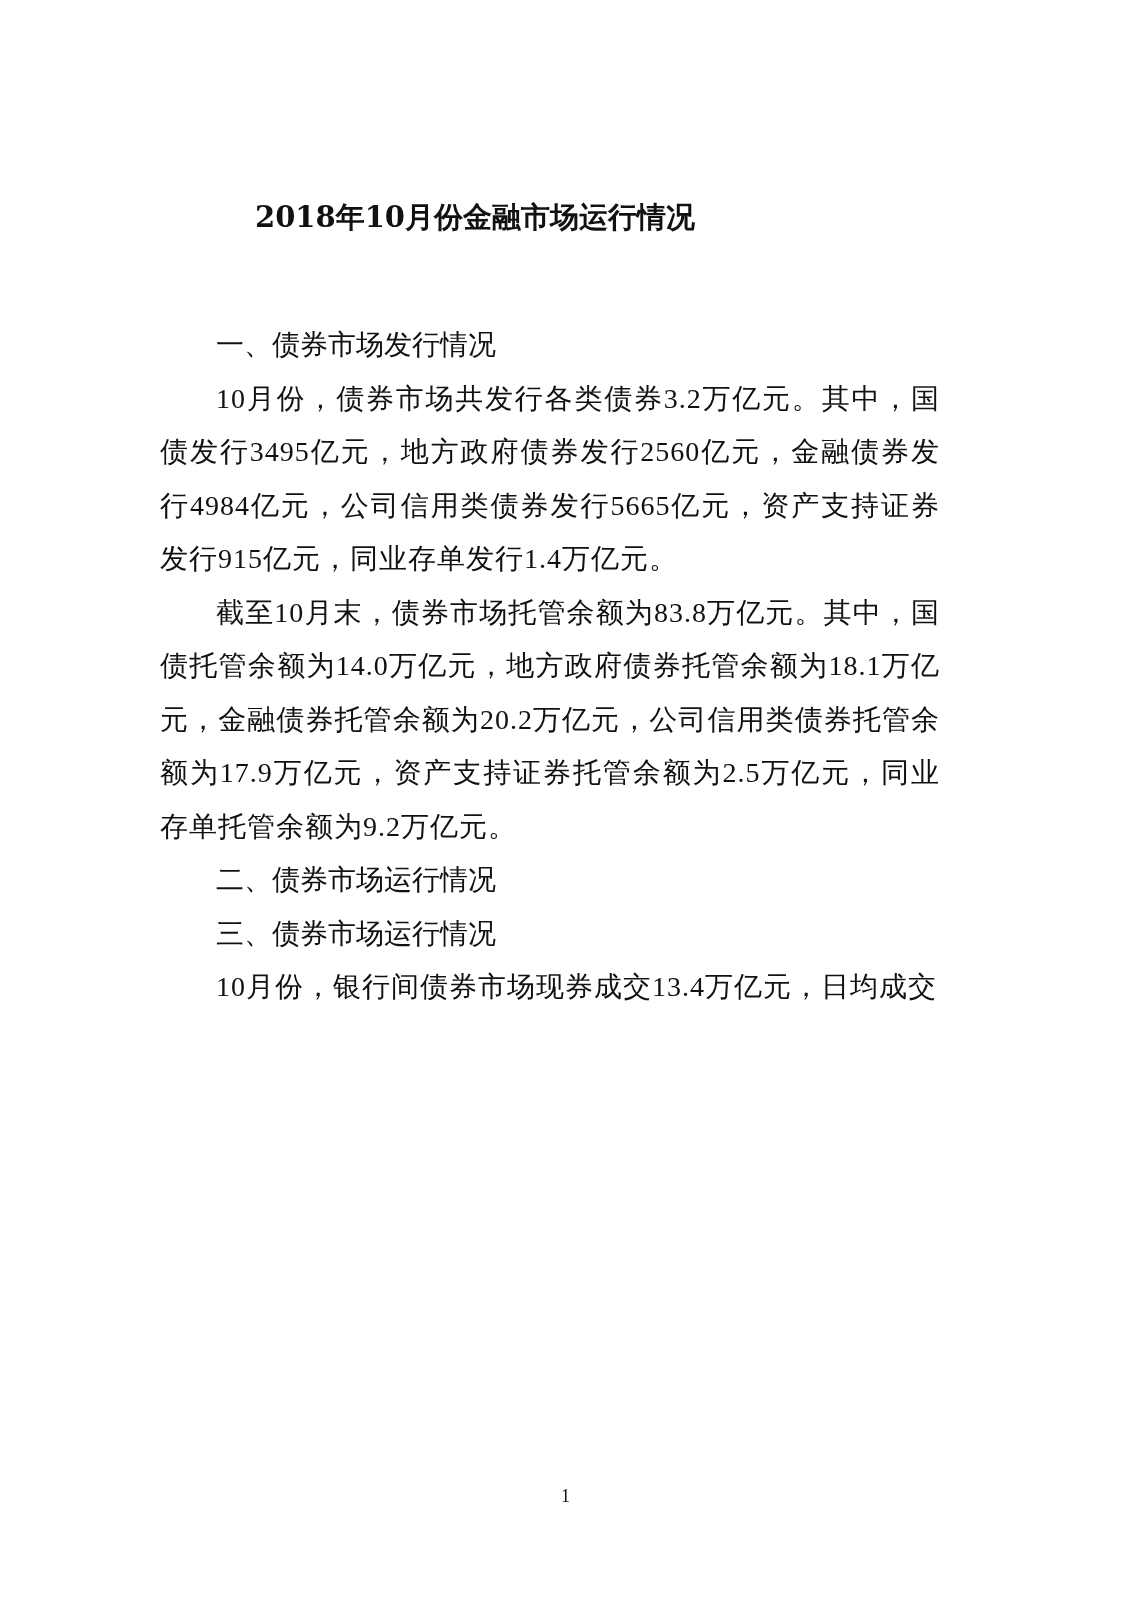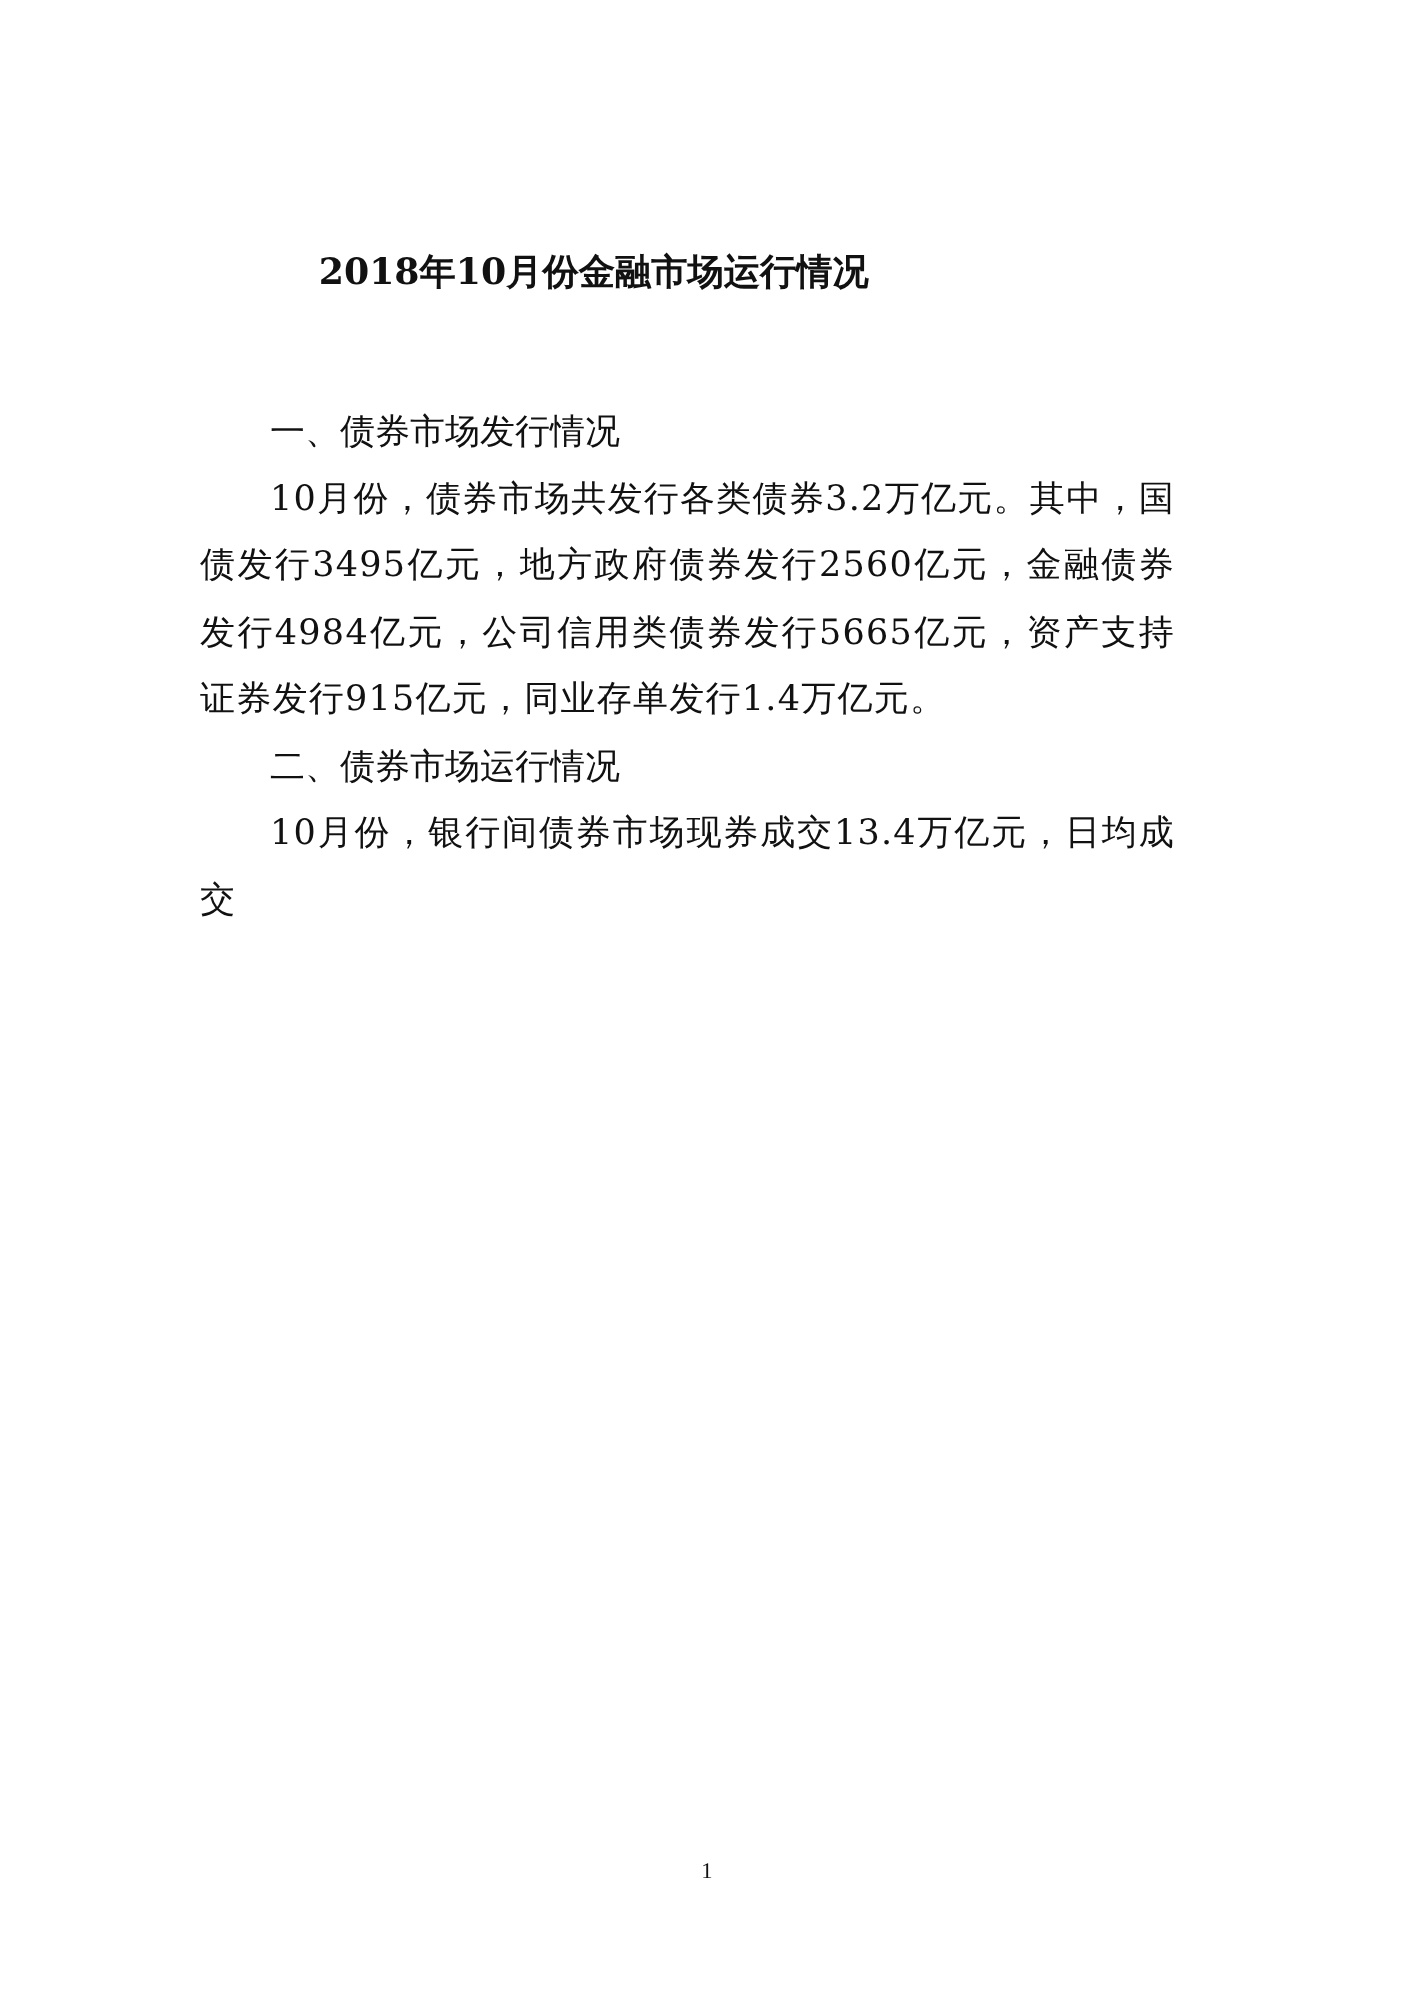--- a/index.html
+++ b/index.html
@@ -46,20 +46,21 @@
       text-indent: 56px;
       margin: 0;
       font-size: 28px;
     }
     .para {
       margin: 0;
       text-indent: 56px;
       text-align: justify;
       text-justify: inter-character;
       letter-spacing: 1px;
+      font-family: Liberation Serif, serif;
     }
     .page-number {
       position: absolute;
       top: 1486px;
       left: 0;
       width: 1131px;
       text-align: center;
       font-size: 18px;
       font-family: "Liberation Serif", serif;
     }
@@ -67,25 +68,27 @@
 </head>
 <body>
 
 <div class="page">
   <div class="title">2018年10月份金融市场运行情况</div>
 
   <div class="content">
     <section>
       <p class="heading">一、债券市场发行情况</p>
       <p class="para">10月份，债券市场共发行各类债券3.2万亿元。其中，国债发行3495亿元，地方政府债券发行2560亿元，金融债券发行4984亿元，公司信用类债券发行5665亿元，资产支持证券发行915亿元，同业存单发行1.4万亿元。</p>
+      <p class="para">截至10月末，债券市场托管余额为83.8万亿元。其中，国债托管余额为14.0万亿元，地方政府债券托管余额为18.1万亿元，金融债券托管余额为20.2万亿元，公司信用类债券托管余额为17.9万亿元，资产支持证券托管余额为2.5万亿元，同业存单托管余额为9.2万亿元。</p>
     </section>
 
     <section>
       <p class="heading">二、债券市场运行情况</p>
     </section>
 
     <section>
+      <p class="heading">三、债券市场运行情况</p>
       <p class="para">10月份，银行间债券市场现券成交13.4万亿元，日均成交</p>
     </section>
   </div>
 
   <div class="page-number">1</div>
 </div>
 
 </body></html>

